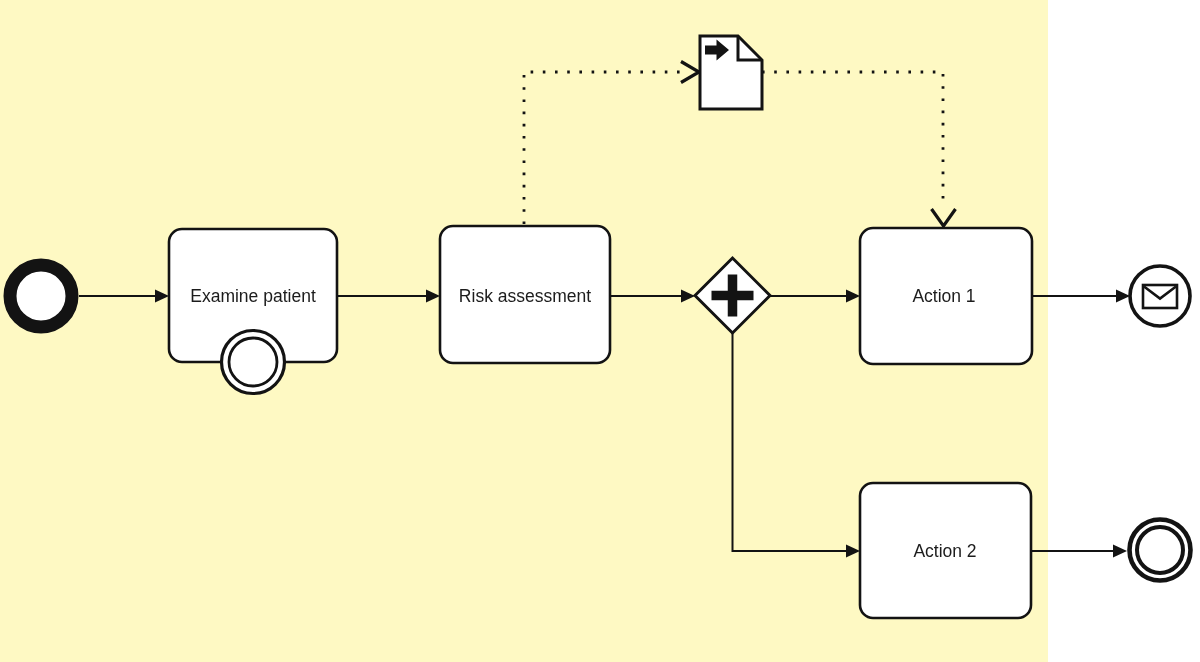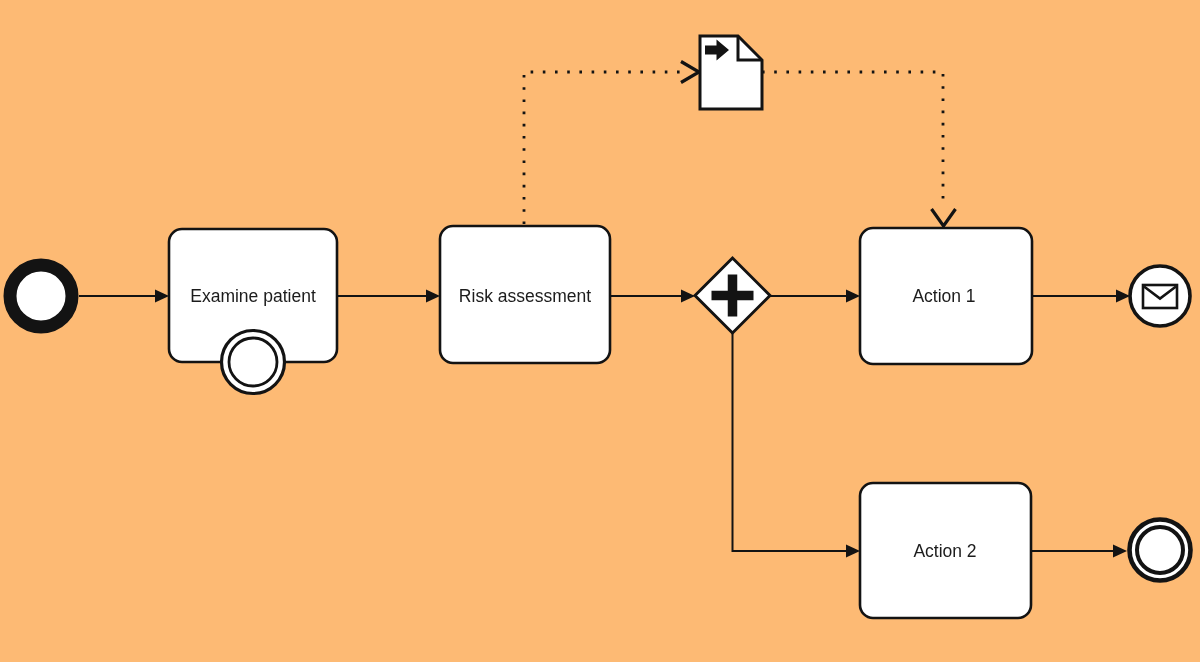--- a/index.html
+++ b/index.html
@@ -6,23 +6,23 @@
     margin: 0;
     padding: 0;
     background: #ffffff;
     width: 1200px;
     height: 662px;
     overflow: hidden;
     font-family: "Liberation Sans", sans-serif;
   }
   .canvas {
     position: relative;
-    width: 1200px;
+    width: 1048px;
     height: 662px;
-    background: #fdba74;
+    background: #fef9c3;
   }
   svg {
     display: block;
   }
   .task-label {
     font-family: "Liberation Sans", sans-serif;
     font-size: 17.5px;
     fill: #1c1c1c;
     text-anchor: middle;
   }

